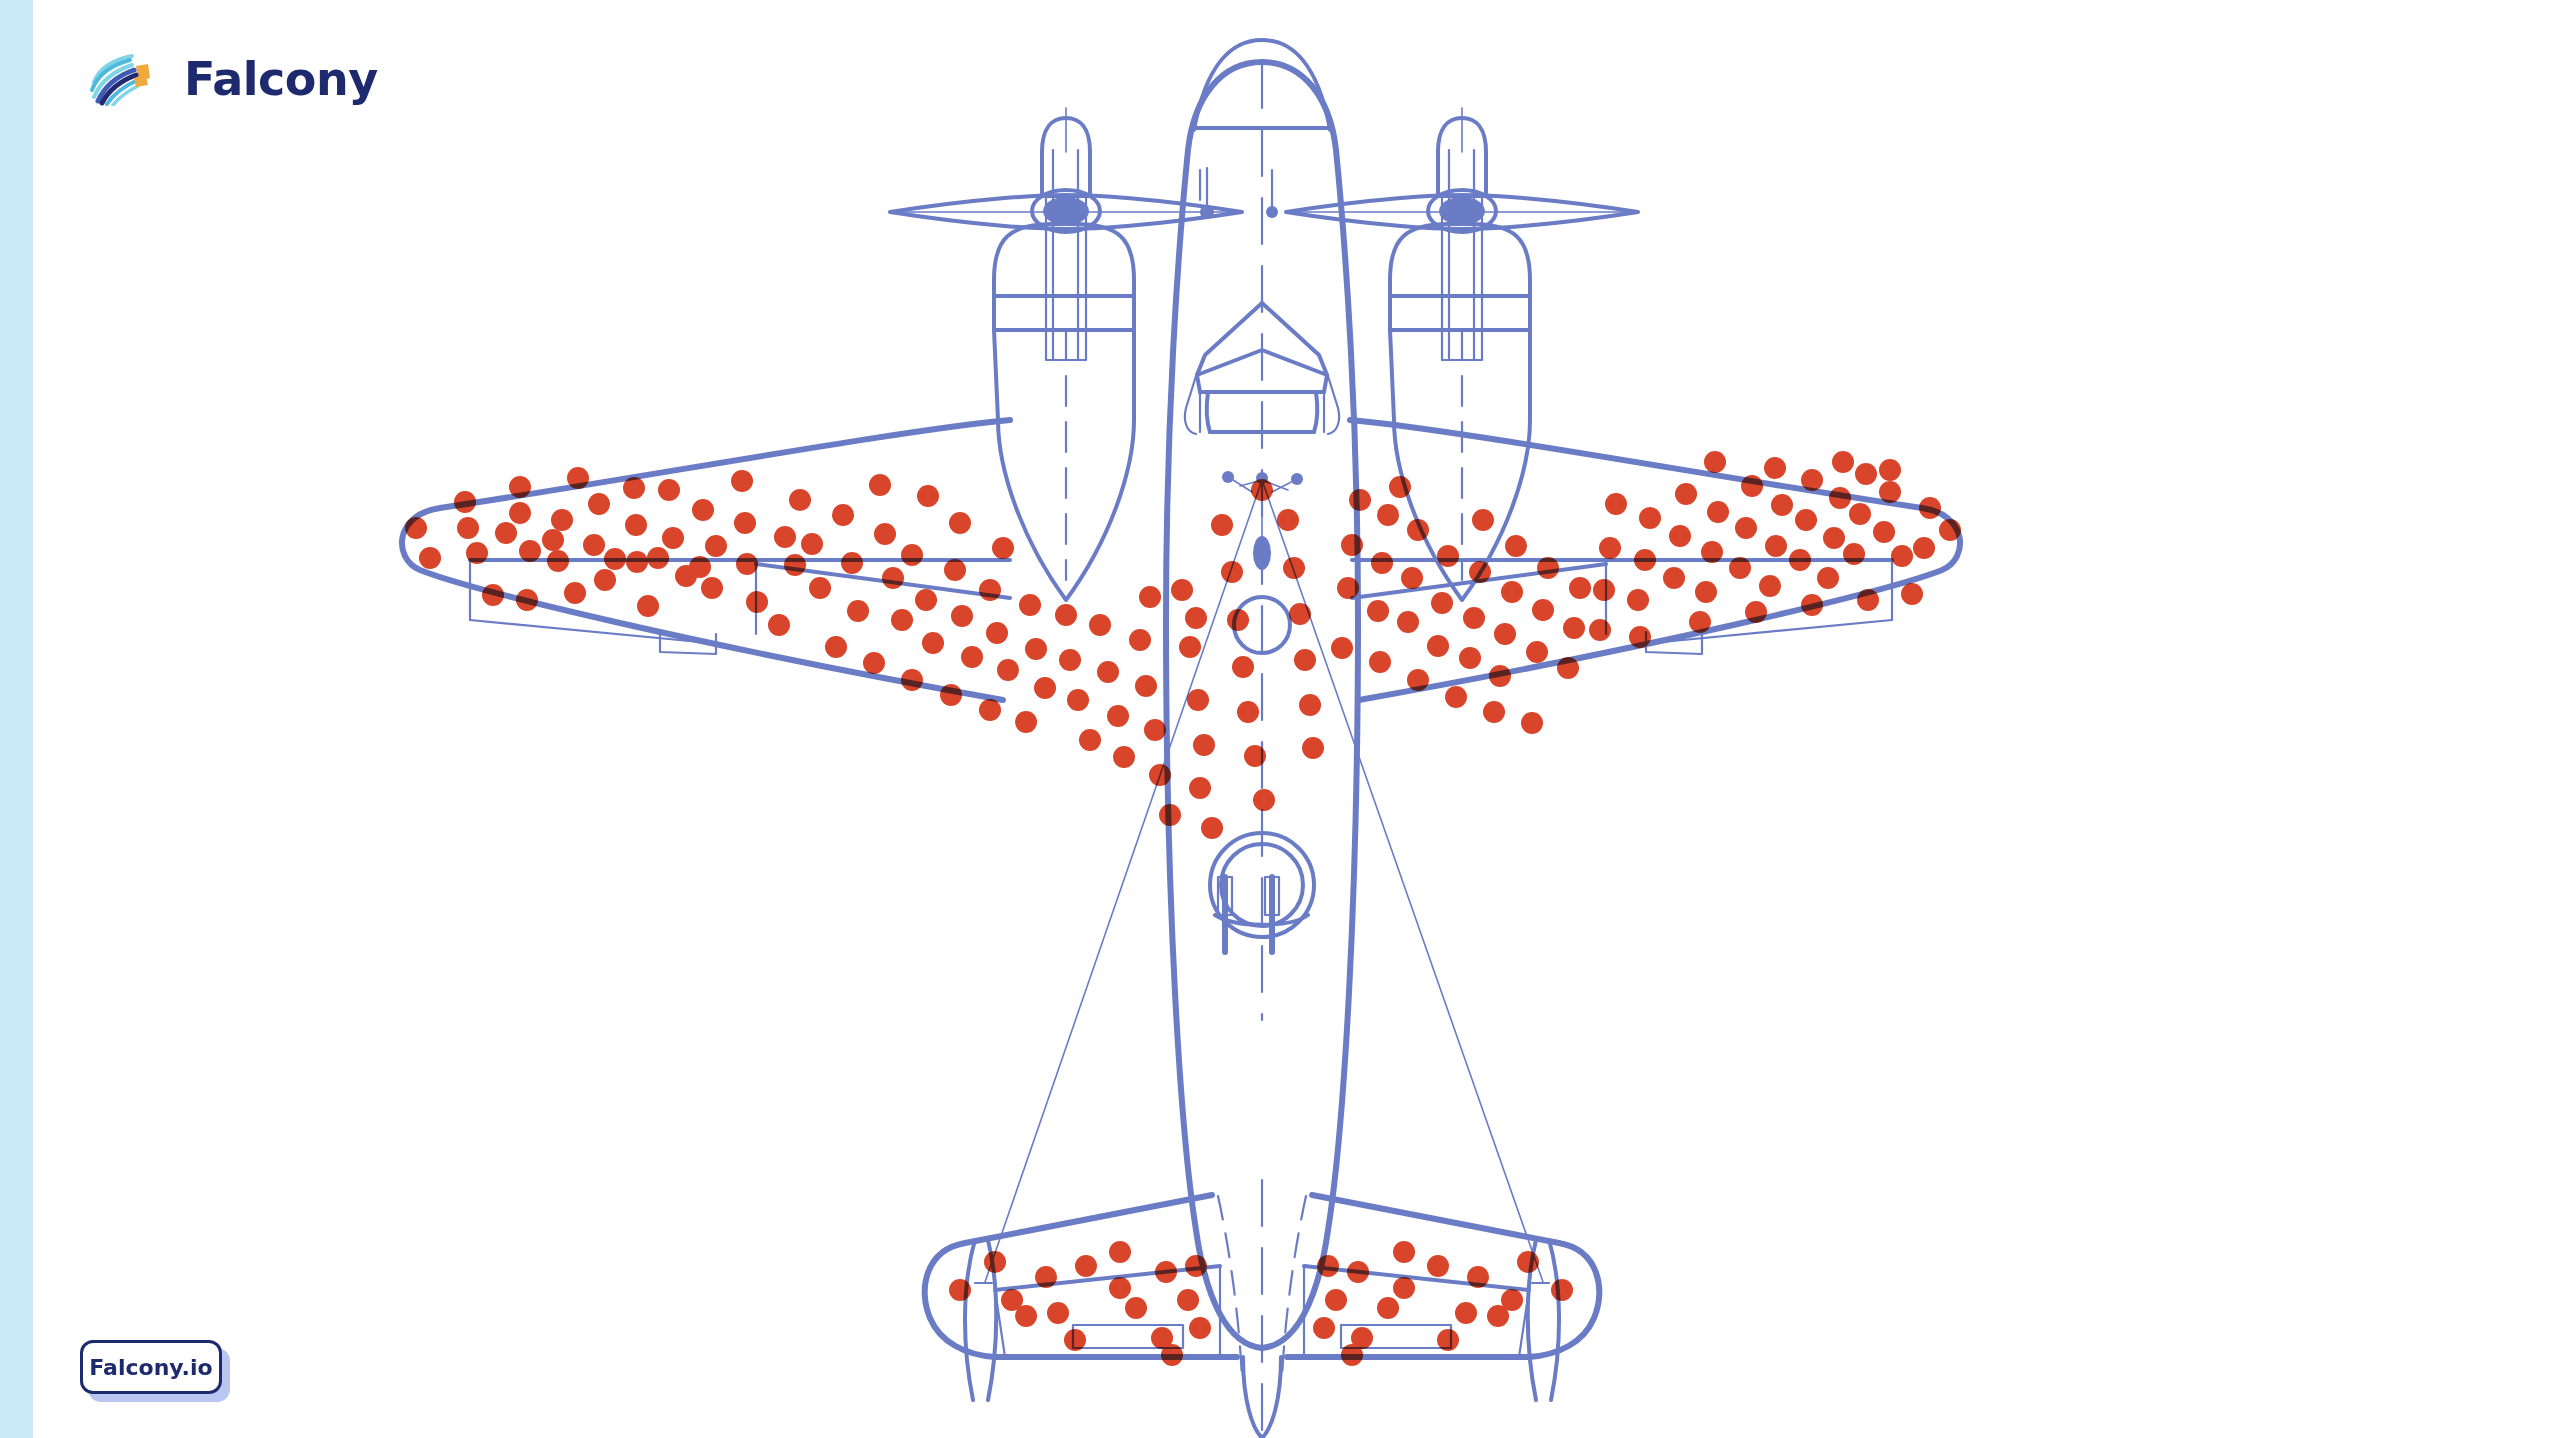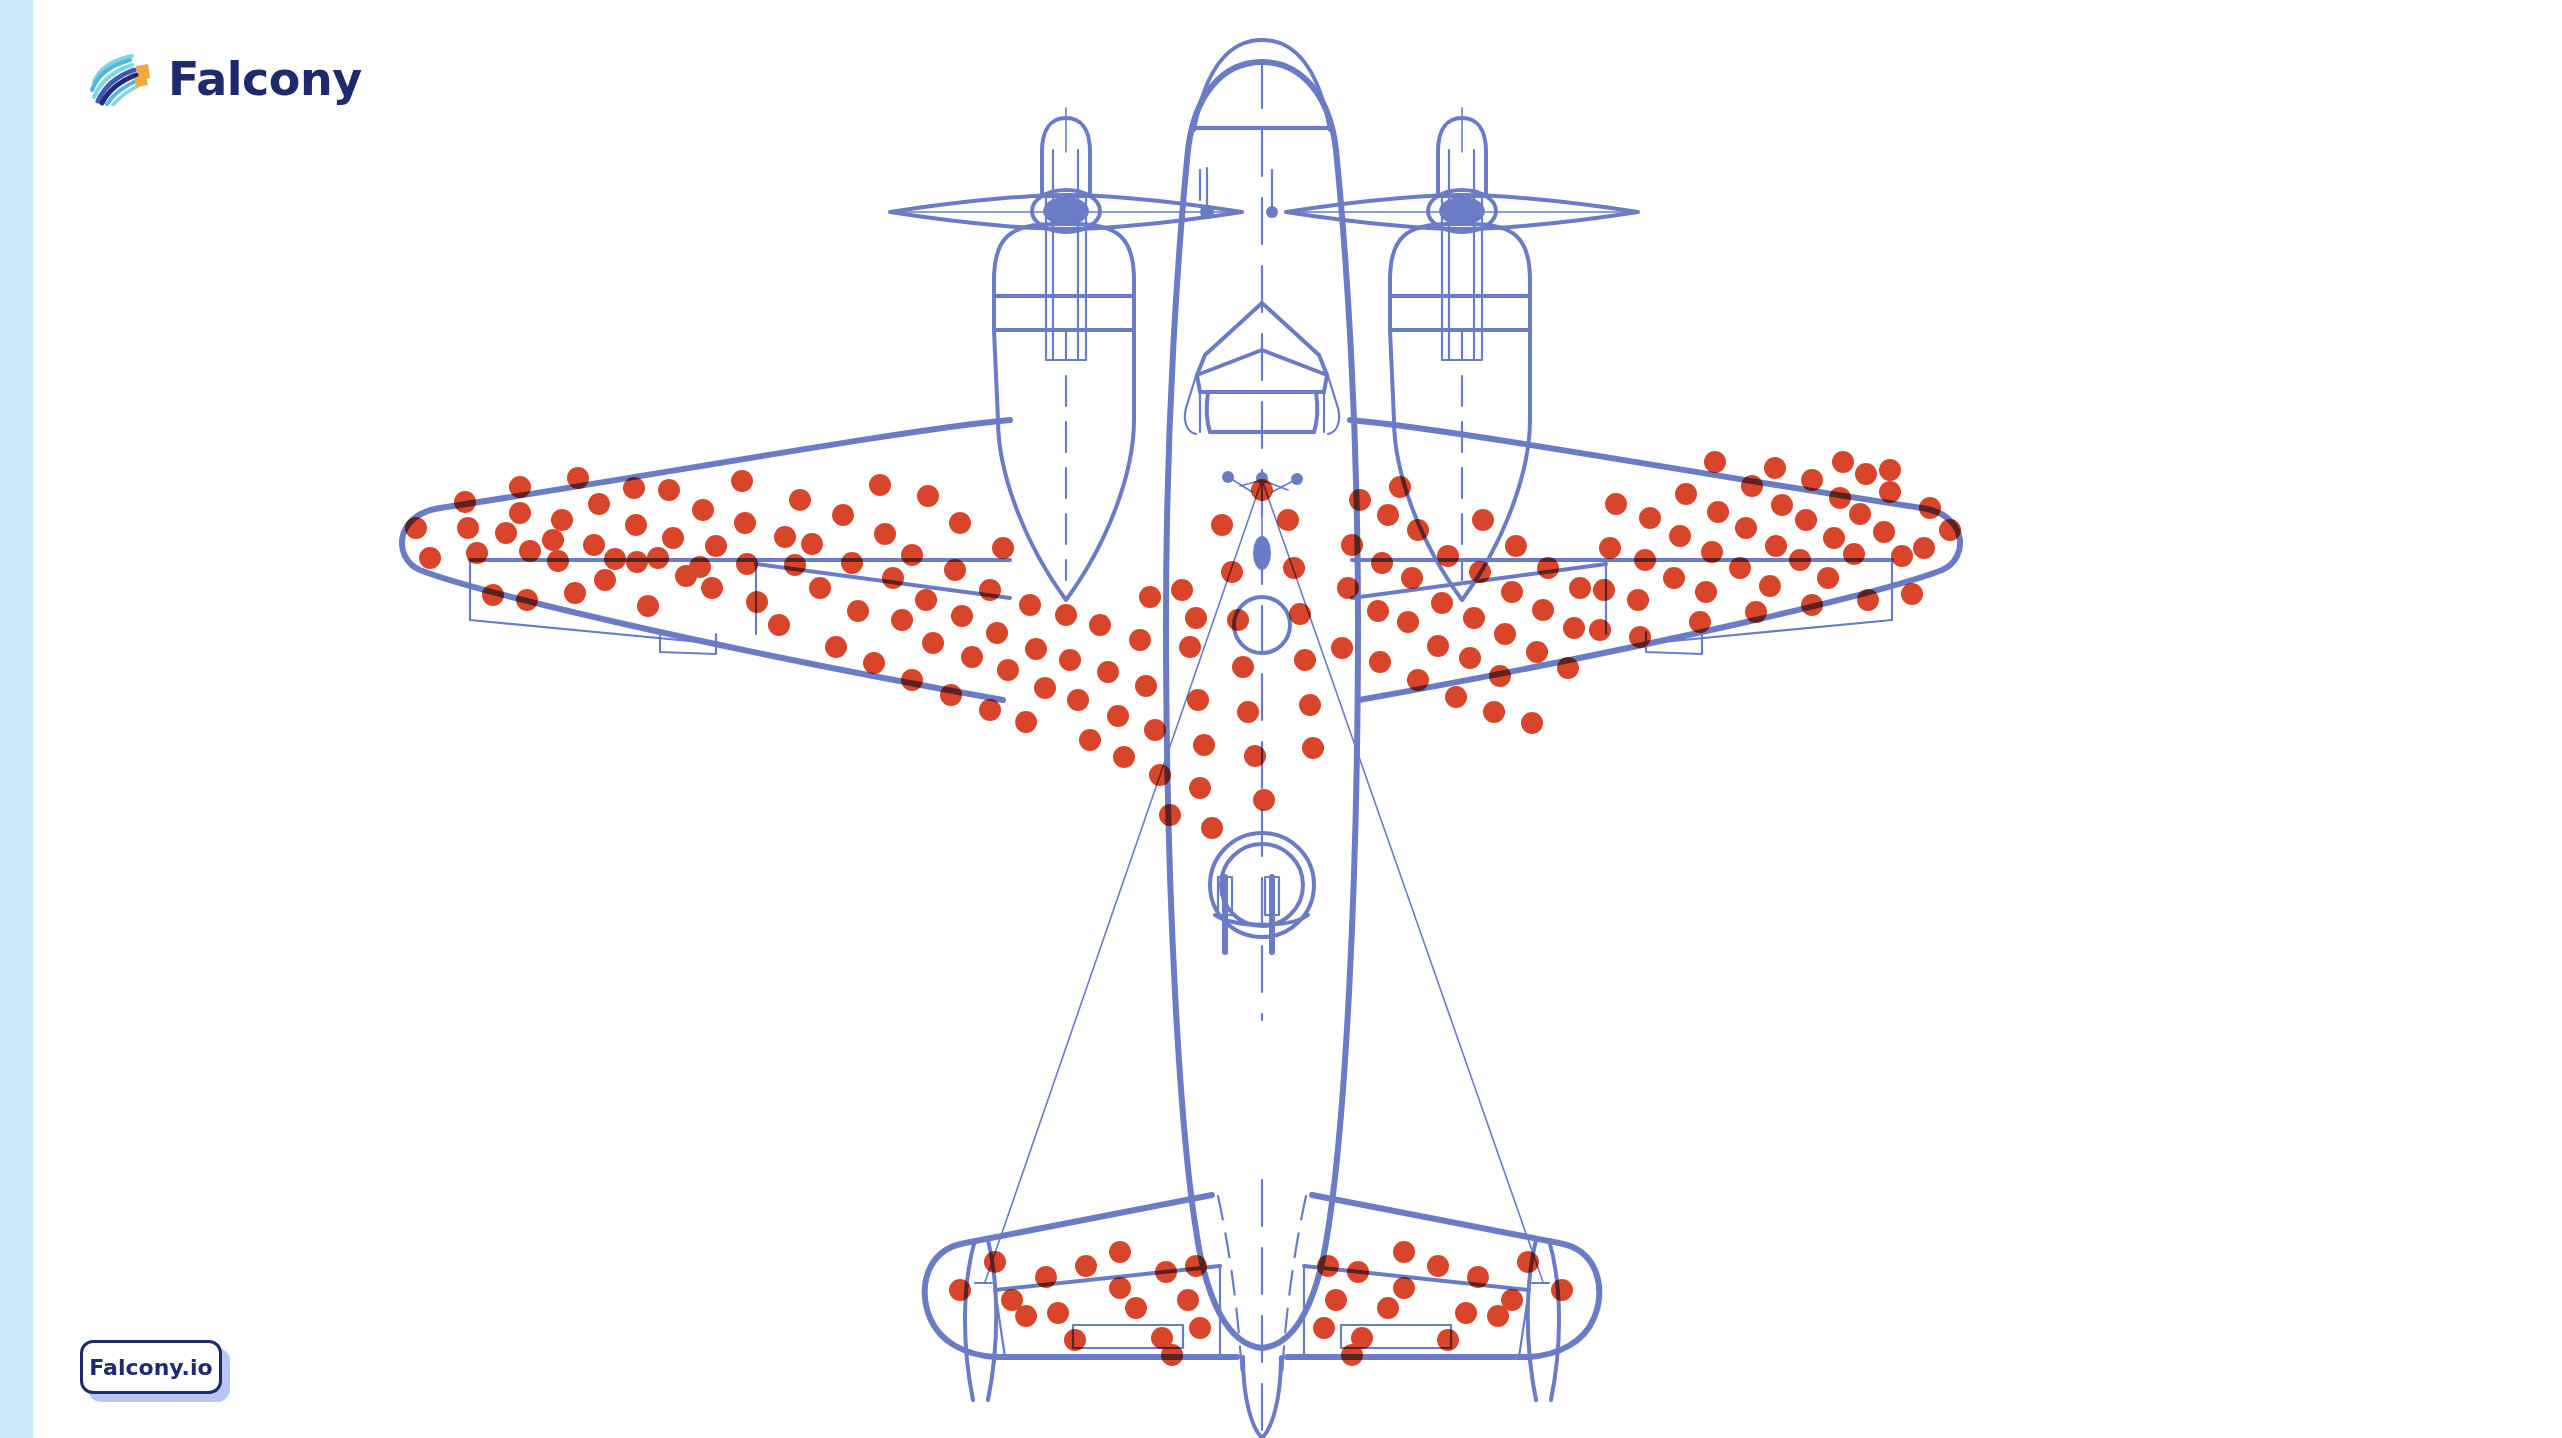--- a/index.html
+++ b/index.html
@@ -20,21 +20,21 @@
   #accent-strip {
     position: absolute;
     left: 0; top: 0;
     width: 33px; height: 1438px;
     background: #cbeaf7;
   }
   
   #logo {
     position: absolute;
     left: 88px; top: 48px;
-    display: flex; align-items: center; gap: 14px;
+    display: flex; align-items: center; gap: 30px;
     height: 62px;
   }
   #logo-mark { width: 66px; height: 54px; display: block; flex: none; }
   #logo-text {
     font-family: "DejaVu Sans", sans-serif;
     font-size: 46px;
     font-weight: bold;
     color: #1e2a6e;
     letter-spacing: -0.5px;
     line-height: 1;

